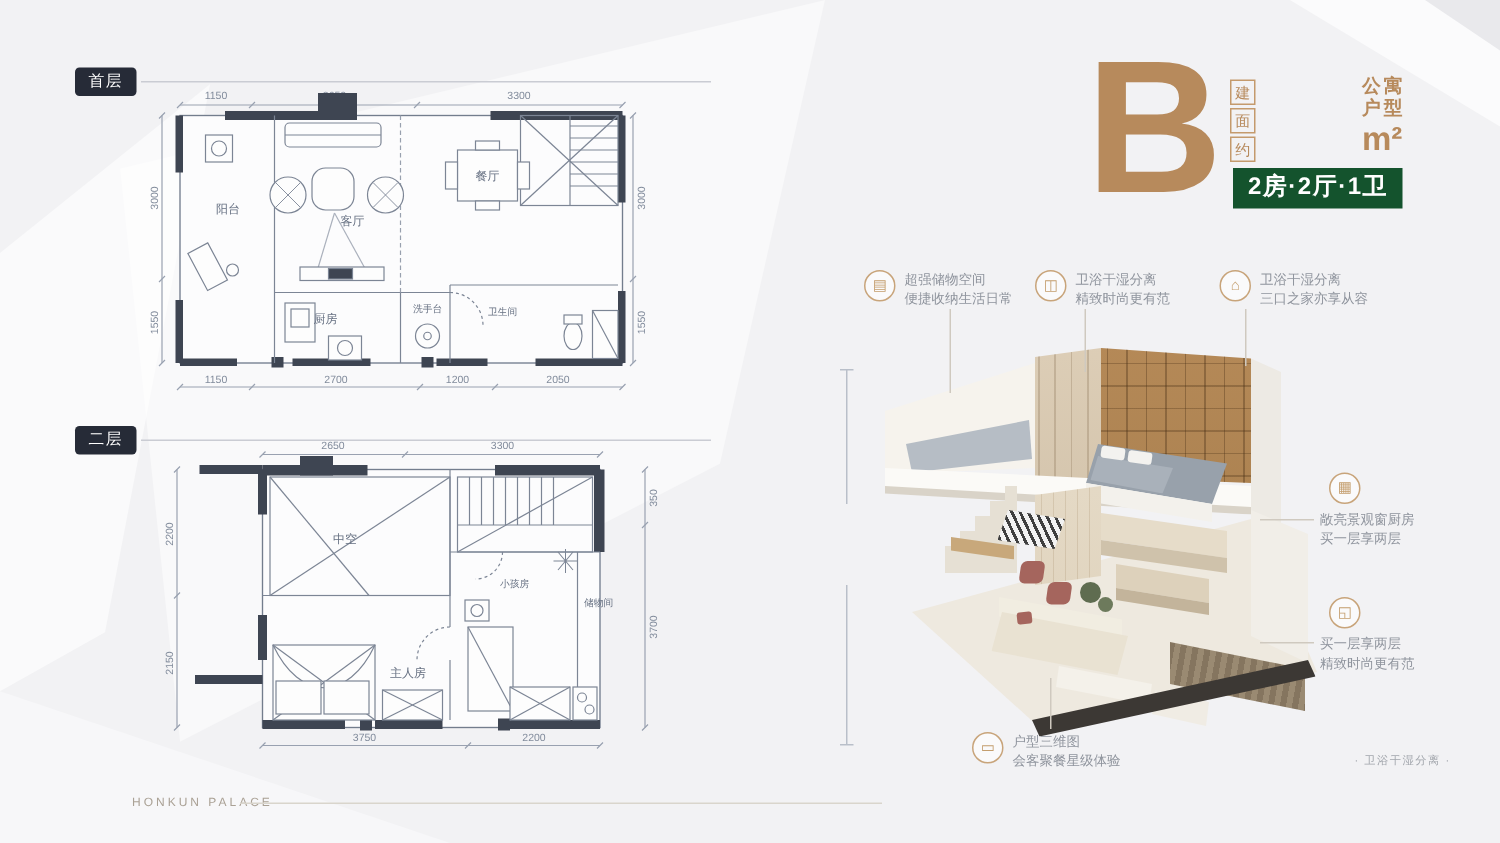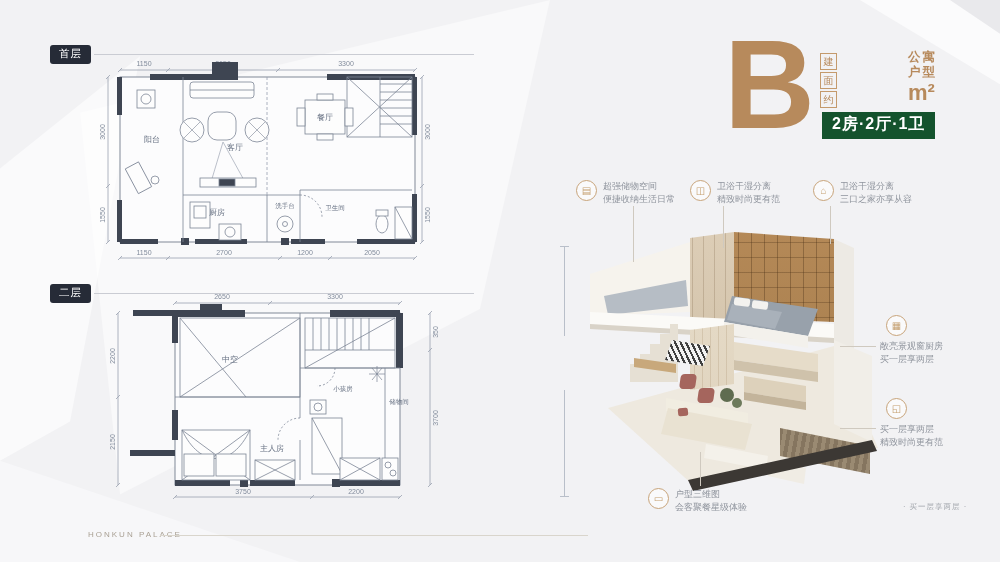--- a/index.html
+++ b/index.html
@@ -363,15 +363,15 @@
   <div class="anno" style="left:648px;top:488px;">
     <div class="anno-icon">▭</div>
     <div class="anno-text">
       <div>户型三维图</div>
       <div>会客聚餐星级体验</div>
     </div>
   </div>
 
   <div class="brand">HONKUN PALACE</div>
   <div class="brand-line"></div>
-  <div class="disclaimer">· 买一层享两层 ·</div>
+  <div class="disclaimer">· 卫浴干湿分离 ·</div>
 
 </div>
 
 </body></html>

